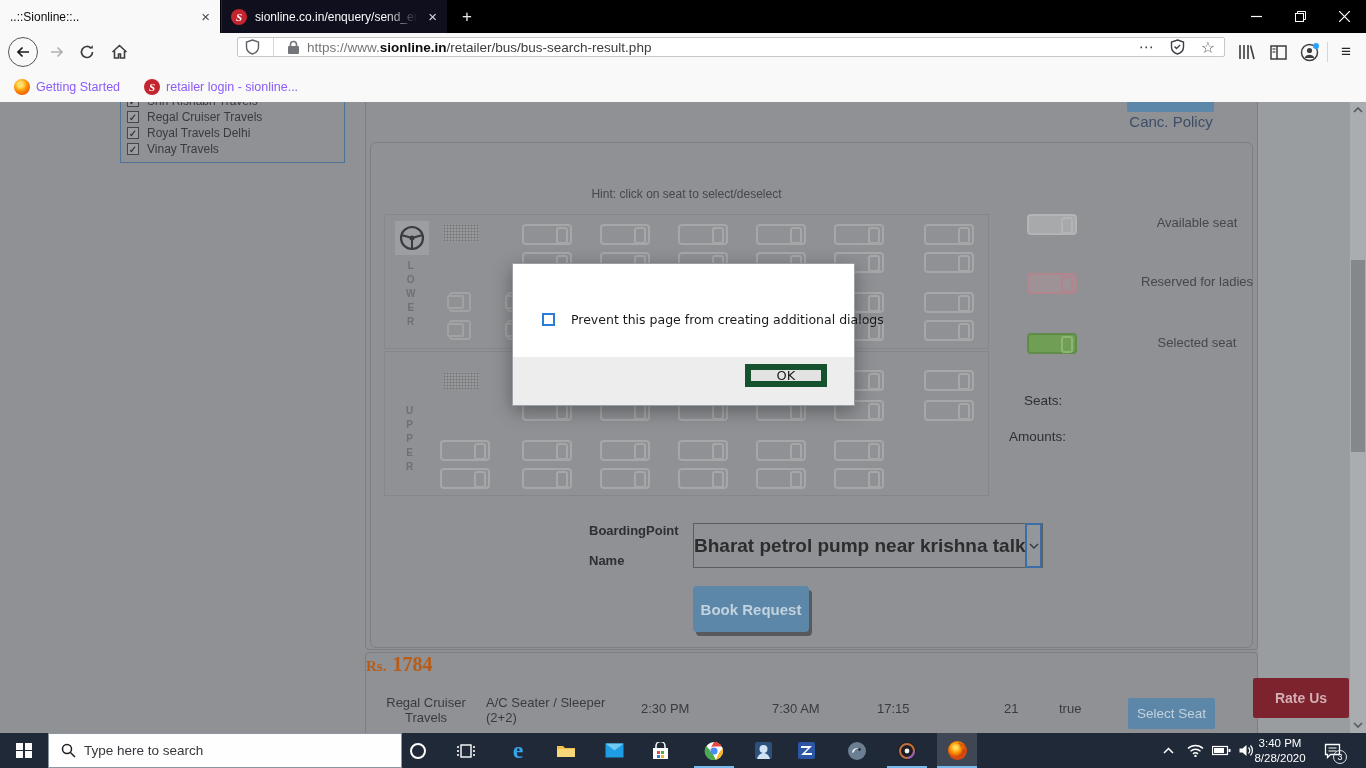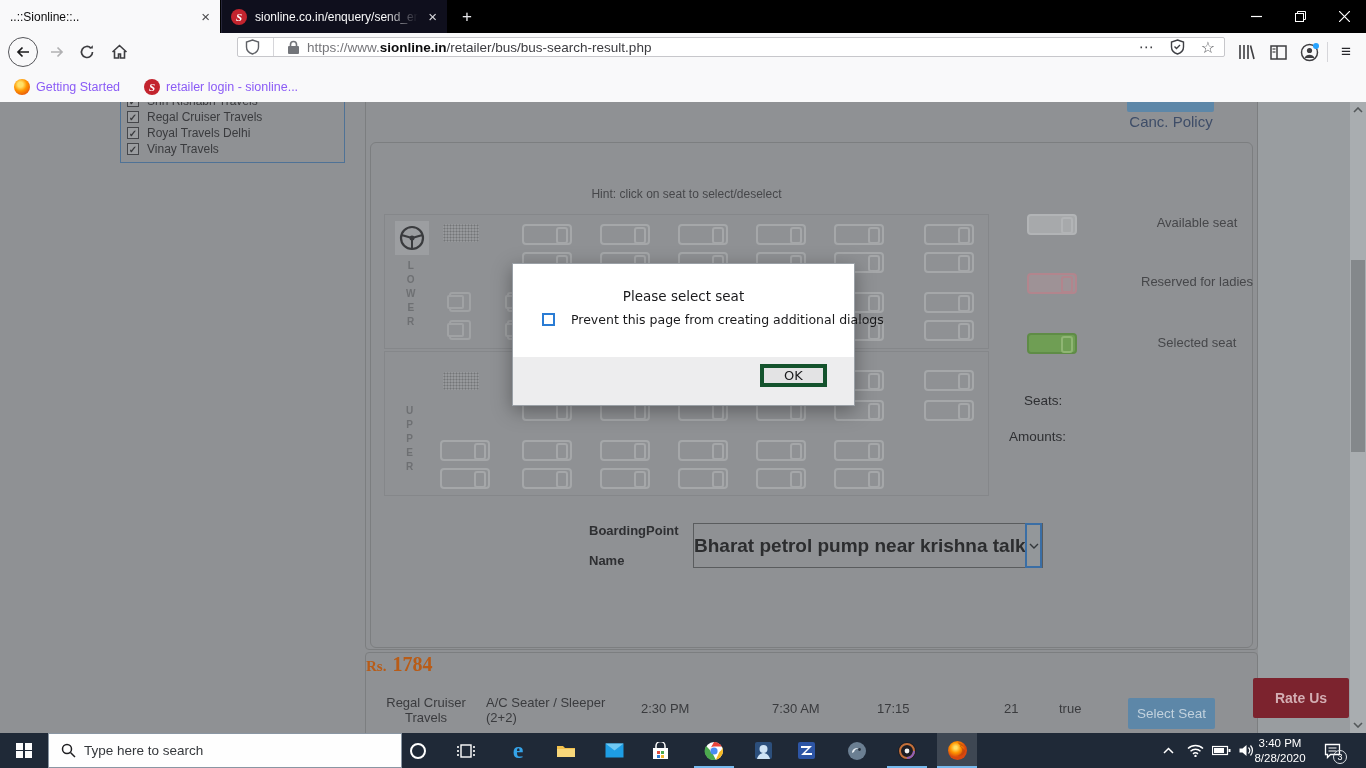--- a/index.html
+++ b/index.html
@@ -129,22 +129,22 @@
 
   
   .dialog{position:absolute;left:512px;top:161px;width:343px;height:143px;background:#fff;
       border:1px solid #9aa0a6;box-shadow:0 5px 18px rgba(0,0,0,.35);z-index:50;
       font-family:"DejaVu Sans",sans-serif;}
   .dlg-title{position:absolute;left:0;top:24px;width:100%;text-align:center;font-size:13.5px;color:#1a1a1c;}
   .dlg-check-row{position:absolute;left:29px;top:48px;display:flex;align-items:center;}
   .dlg-checkbox{width:13px;height:13px;border:2px solid #2a7cd4;background:#fff;flex:none;}
   .dlg-check-lbl{font-size:12.5px;color:#1a1a1c;margin-left:16px;white-space:nowrap;}
   .dlg-footer{position:absolute;left:0;bottom:0;width:100%;height:48px;background:#ededee;}
-  .okbtn{position:absolute;right:27px;top:7px;width:67px;height:23px;background:#e3e3e4;
-      border:4px solid #14532d;font-size:13px;color:#1a1a1c;display:flex;align-items:center;justify-content:center;}
+  .okbtn{position:absolute;right:27px;top:7px;width:82px;height:23px;background:#e3e3e4;
+      border:6px solid #14532d;font-size:13px;color:#1a1a1c;display:flex;align-items:center;justify-content:center;}
 
   
   .taskbar{position:absolute;left:0;top:733px;width:1366px;height:35px;background:#1f2937;display:flex;align-items:center;}
   .tb-start{position:absolute;left:0;top:0;width:48px;height:35px;display:flex;align-items:center;justify-content:center;}
   .winlogo{display:grid;grid-template-columns:7px 7px;grid-template-rows:7px 7px;gap:1.5px;}
   .winlogo i{background:#fdfdfd;}
   .tb-search{position:absolute;left:48px;top:0;width:354px;height:35px;background:#fefefe;
       display:flex;align-items:center;border:1px solid #8a96a3;}
   .tb-search .ph{font-size:13.5px;color:#35383c;margin-left:8px;}
   .tb-icon{position:absolute;top:0;width:40px;height:35px;display:flex;align-items:center;justify-content:center;}
@@ -392,20 +392,21 @@
       <div class="board-lbl1">BoardingPoint</div>
       <div class="board-lbl2">Name</div>
       <div class="boardselect">
         <span class="val">Bharat petrol pump near krishna talkies</span>
         <span class="caret">
           <svg width="10" height="6" viewBox="0 0 10 6">
               <path d="M1 1l4 4 4-4" fill="none" stroke="#33383c" stroke-width="1.4"></path>
             </svg>
         </span>
       </div>
+      <div class="bookbtn">Book Request</div>
     </div>
 
     <div class="resultrow">
       <div class="rr-txt rr-op">Regal Cruiser Travels</div>
       <div class="rr-txt rr-type">A/C Seater / Sleeper (2+2)</div>
       <div class="rr-txt" style="left:275px;top:48px">2:30 PM</div>
       <div class="rr-txt" style="left:406px;top:48px">7:30 AM</div>
       <div class="rr-txt" style="left:511px;top:48px">17:15</div>
       <div class="rr-txt" style="left:638px;top:48px">21</div>
       <div class="rr-txt" style="left:693px;top:48px">true</div>
@@ -423,21 +424,20 @@
       </div>
       <div class="thumb"></div>
       <div class="arr" style="top:615px">
         <svg width="10" height="6" viewBox="0 0 10 6">
             <path d="M1 1l4 4 4-4" fill="none" stroke="#54585a" stroke-width="1.6"></path>
           </svg>
       </div>
     </div>
 
     <div class="dialog">
-      <div class="dlg-title">Please select seat</div>
       <div class="dlg-check-row">
         <span class="dlg-checkbox"></span>
         <span class="dlg-check-lbl">Prevent this page from creating additional dialogs</span>
       </div>
       <div class="dlg-footer">
         <div class="okbtn">OK</div>
       </div>
     </div>
   </div>
 

